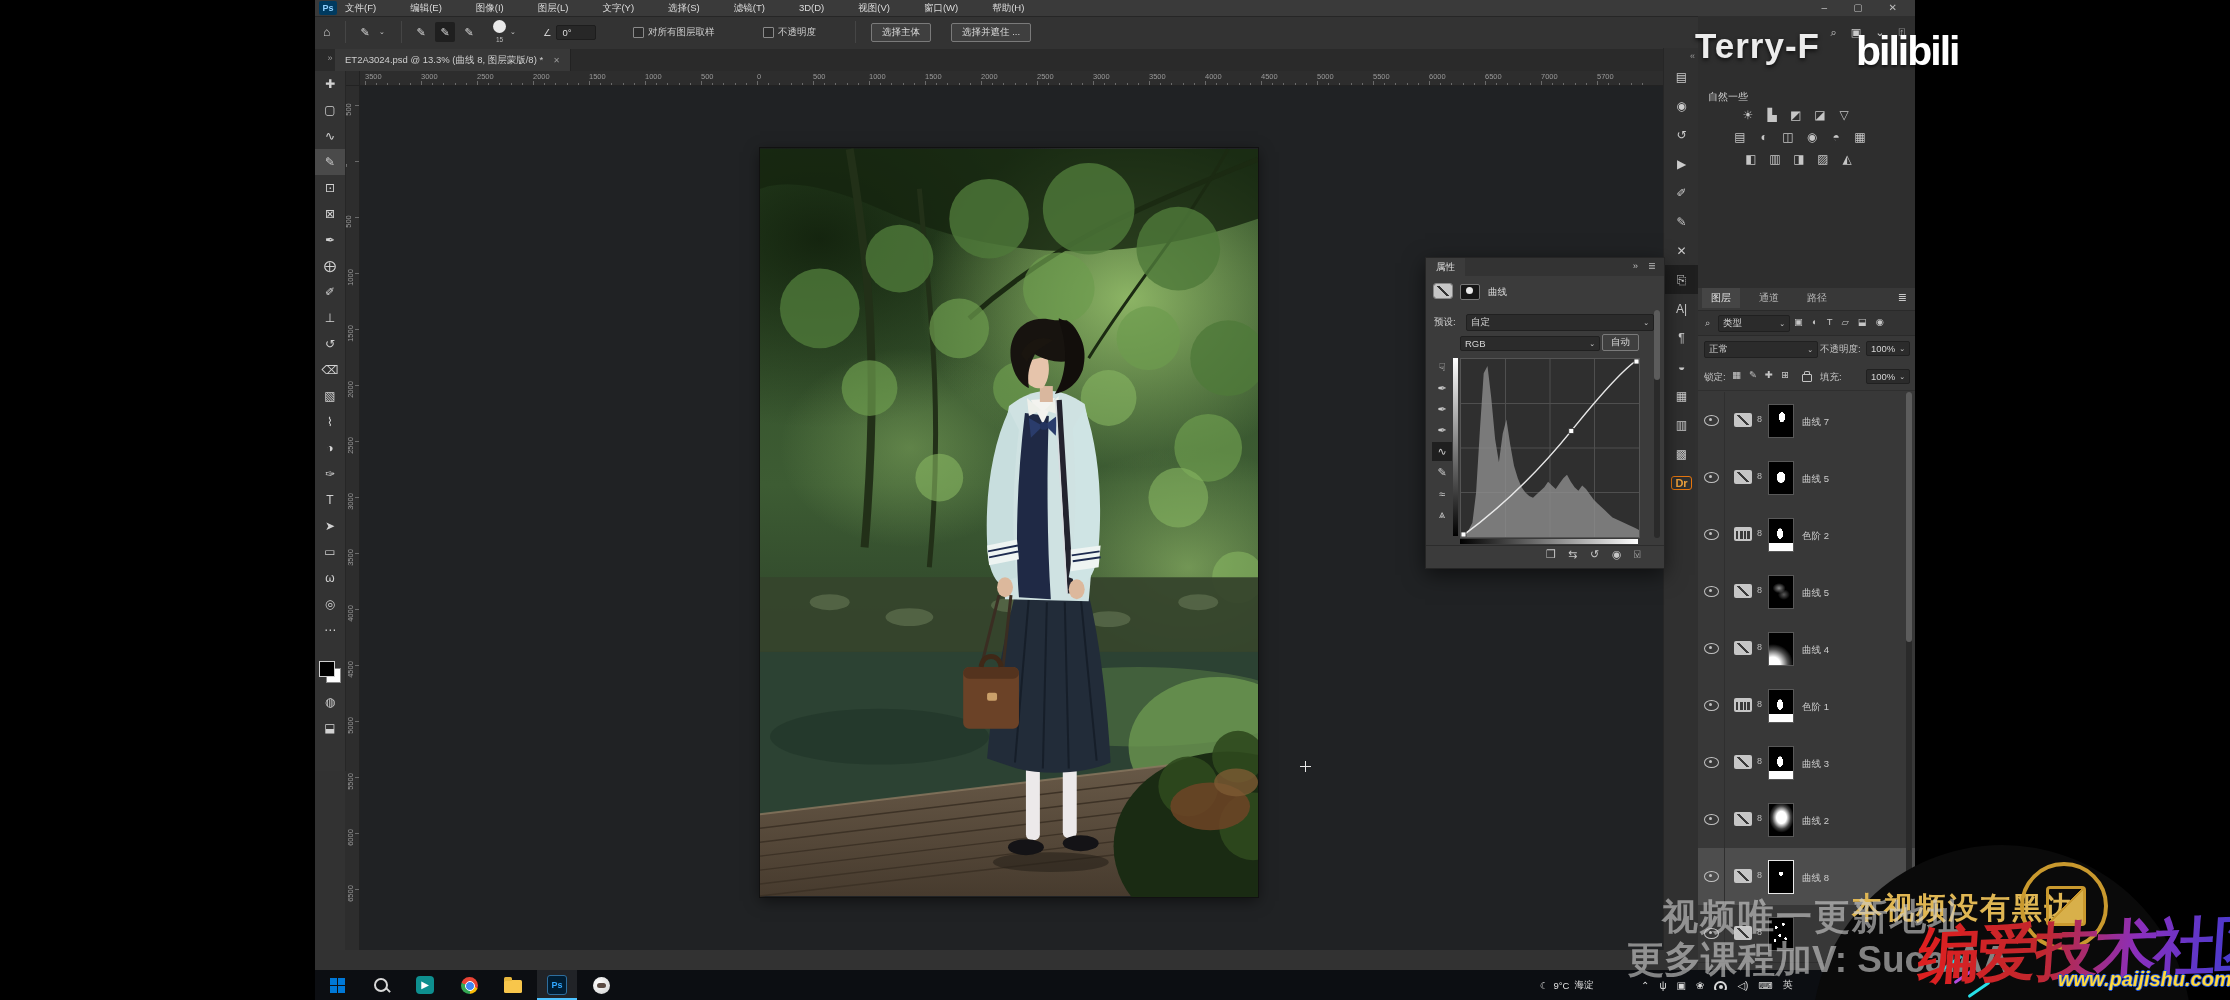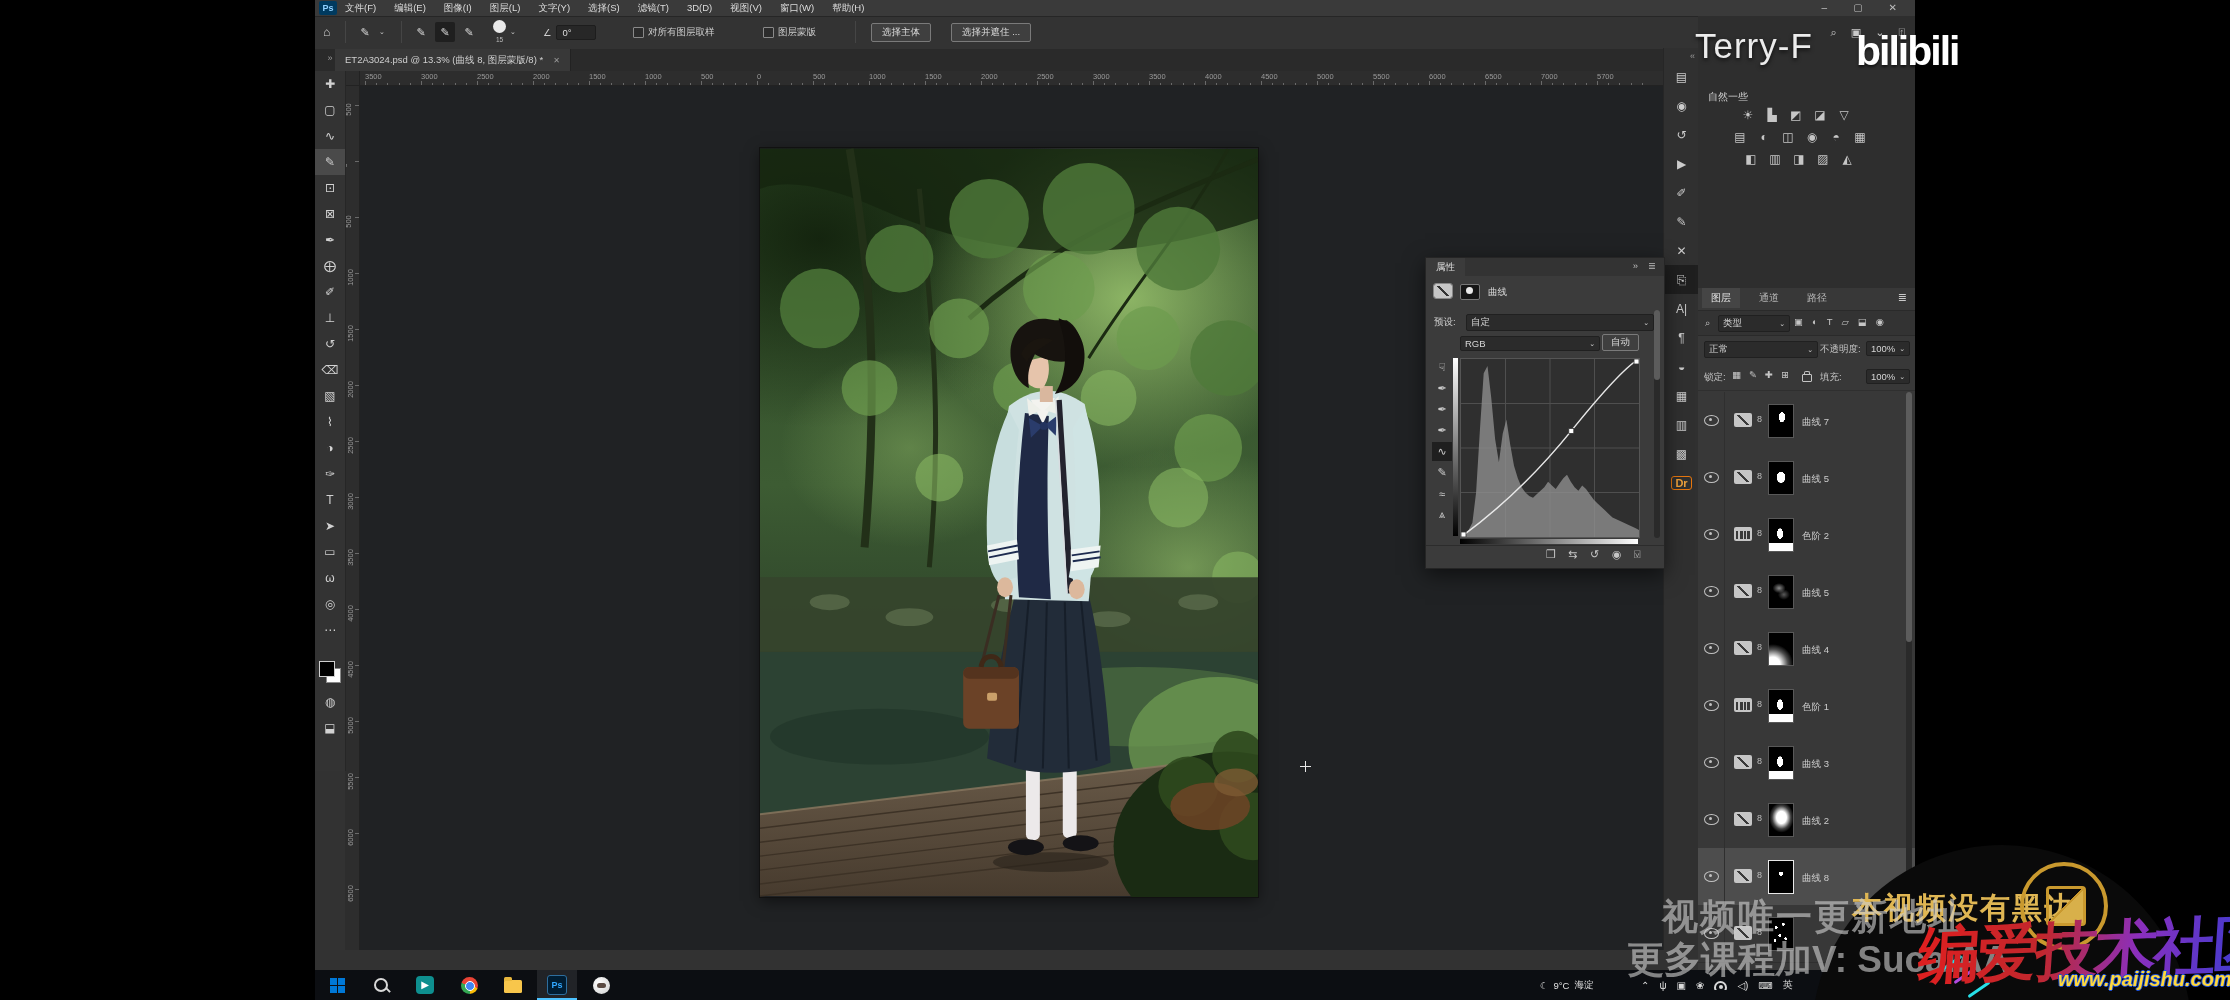--- a/index.html
+++ b/index.html
@@ -4,21 +4,21 @@
 <style>
   html,body{margin:0;padding:0;background:#000;width:2230px;height:1000px;overflow:hidden;
     font-family:"Liberation Sans","DejaVu Sans",sans-serif;-webkit-font-smoothing:antialiased;}
   #stage{position:absolute;left:0;top:0;width:2230px;height:1000px;background:#000}
   
   #ps{position:absolute;left:315px;top:0;width:1600px;height:970px;background:#323232;overflow:hidden}
   
   #menubar{position:absolute;left:0;top:0;width:1600px;height:16px;background:#3a3a3a;color:#dcdcdc;font-size:9.5px;line-height:16px}
   #pslogo{position:absolute;left:4px;top:1px;width:18px;height:14px;background:#003a5f;color:#8fd0ff;border-radius:2px;
     font-size:9px;font-weight:bold;text-align:center;line-height:14px}
-  #menus{position:absolute;left:30px;top:0;display:flex;gap:18px;white-space:nowrap}
+  #menus{position:absolute;left:30px;top:0;display:flex;gap:34px;white-space:nowrap}
   #wincontrols{position:absolute;right:18px;top:0;display:flex;gap:26px;color:#bdbdbd;font-size:10px}
   
   #optionsbar{position:absolute;left:0;top:16px;width:1600px;height:32px;background:#333333;border-top:1px solid #262626;border-bottom:1px solid #262626;color:#cfcfcf;font-size:9.5px}
   .obar-item{position:absolute;top:0;height:30px;display:flex;align-items:center;gap:4px}
   .vsep{position:absolute;top:4px;width:1px;height:22px;background:#454545}
   .tool-cell{width:20px;height:20px;display:flex;align-items:center;justify-content:center;border-radius:2px;color:#d5d5d5;font-size:11px}
   .tool-cell.sel{background:#1f1f1f}
   .chk{width:9px;height:9px;border:1px solid #8a8a8a;border-radius:1px;background:#2c2c2c;display:inline-block}
   .obtn{border:1px solid #7a7a7a;background:#3f3f3f;border-radius:2px;padding:2px 10px;color:#ddd;font-size:9.5px}
   .brushcircle{width:13px;height:13px;border-radius:50%;background:#e9e9e9}
@@ -131,21 +131,21 @@
   .mascot-glyph{width:17px;height:17px;border-radius:50%;background:radial-gradient(circle at 35% 35%,#ffffff,#cfcfcf);position:relative}
   .mascot-glyph:after{content:"";position:absolute;left:4px;top:6px;width:9px;height:5px;border-radius:3px;background:#5a4a42}
   #weather{position:absolute;left:1225px;top:0;height:30px;display:flex;align-items:center;gap:5px;color:#e0e0e0;font-size:9.5px}
   #tray{position:absolute;left:1326px;top:0;height:30px;display:flex;align-items:center;gap:10px;color:#dcdcdc;font-size:10px}
   #clockblock{position:absolute;left:1505px;top:2px;width:62px;text-align:right;color:#e6e6e6;font-size:9px;line-height:12px}
   #notif{position:absolute;left:1578px;top:8px;width:14px;height:12px;border:1px solid #d8d8d8;border-radius:1px}
   .wifi-glyph{width:13px;height:9px;position:relative;overflow:hidden}
   .wifi-glyph:before{content:"";position:absolute;left:0;top:0;width:13px;height:13px;border:2px solid #d8d8d8;border-radius:50%;box-sizing:border-box}
   .wifi-glyph:after{content:"";position:absolute;left:4.5px;top:4.5px;width:4px;height:4px;background:#d8d8d8;border-radius:50%}
   
-  #terryf{position:absolute;left:1695px;top:26px;color:#ececec;font-size:35px;font-weight:normal;letter-spacing:1px;text-shadow:0 2px 4px rgba(0,0,0,.7);z-index:6}
+  #terryf{position:absolute;left:1695px;top:26px;color:#ececec;font-size:35px;font-weight:bold;letter-spacing:1px;text-shadow:0 2px 4px rgba(0,0,0,.7);z-index:6}
   #bili{position:absolute;left:1856px;top:28px;color:#ffffff;font-size:41px;font-weight:900;letter-spacing:-2px;z-index:6;text-shadow:0 2px 3px rgba(0,0,0,.6)}
   #subtitle{position:absolute;left:900px;top:894px;width:430px;text-align:center;color:#fff;font-size:54px;font-weight:900;letter-spacing:4px;z-index:4;
     text-shadow:-3px -3px 0 #000,3px -3px 0 #000,-3px 3px 0 #000,3px 3px 0 #000,0 4px 6px rgba(0,0,0,.8)}
   #bubble{position:absolute;left:1812px;top:845px;width:380px;height:380px;border-radius:50%;background:#0a0a0a;z-index:4}
   #bubbletext{position:absolute;left:1852px;top:888px;color:#dfb653;font-size:30px;font-weight:bold;letter-spacing:2px;z-index:5}
   #wm1{position:absolute;left:1662px;top:893px;color:rgba(205,205,205,.62);font-size:36px;font-weight:bold;letter-spacing:2px;z-index:6;white-space:nowrap}
   #wm2{position:absolute;left:1627px;top:935px;color:rgba(205,205,205,.62);font-size:37px;font-weight:bold;z-index:6;white-space:nowrap}
   #ringlogo{position:absolute;left:2020px;top:862px;width:80px;height:80px;border:4px solid #c9992e;border-radius:50%;z-index:5}
   #ringlogo .sq{position:absolute;left:22px;top:20px;width:34px;height:34px;border:3px solid #c9992e;border-radius:4px;
     background:linear-gradient(135deg,transparent 48%,#c9992e 48%,#c9992e 52%,transparent 52%),linear-gradient(to bottom right,transparent 50%,#d8b04a 50%)}
@@ -205,21 +205,21 @@
       <div class="obar-item" style="left:228px">
         <span>∠</span>
         <span class="numbox">0°</span>
       </div>
       <div class="obar-item" style="left:318px">
         <span class="chk"></span>
         <span>对所有图层取样</span>
       </div>
       <div class="obar-item" style="left:448px">
         <span class="chk"></span>
-        <span>图层蒙版</span>
+        <span>不透明度</span>
       </div>
       <div class="vsep" style="left:540px"></div>
       <div class="obar-item" style="left:556px">
         <span class="obtn">选择主体</span>
       </div>
       <div class="obar-item" style="left:636px">
         <span class="obtn">选择并遮住 ...</span>
       </div>
     </div>
 

